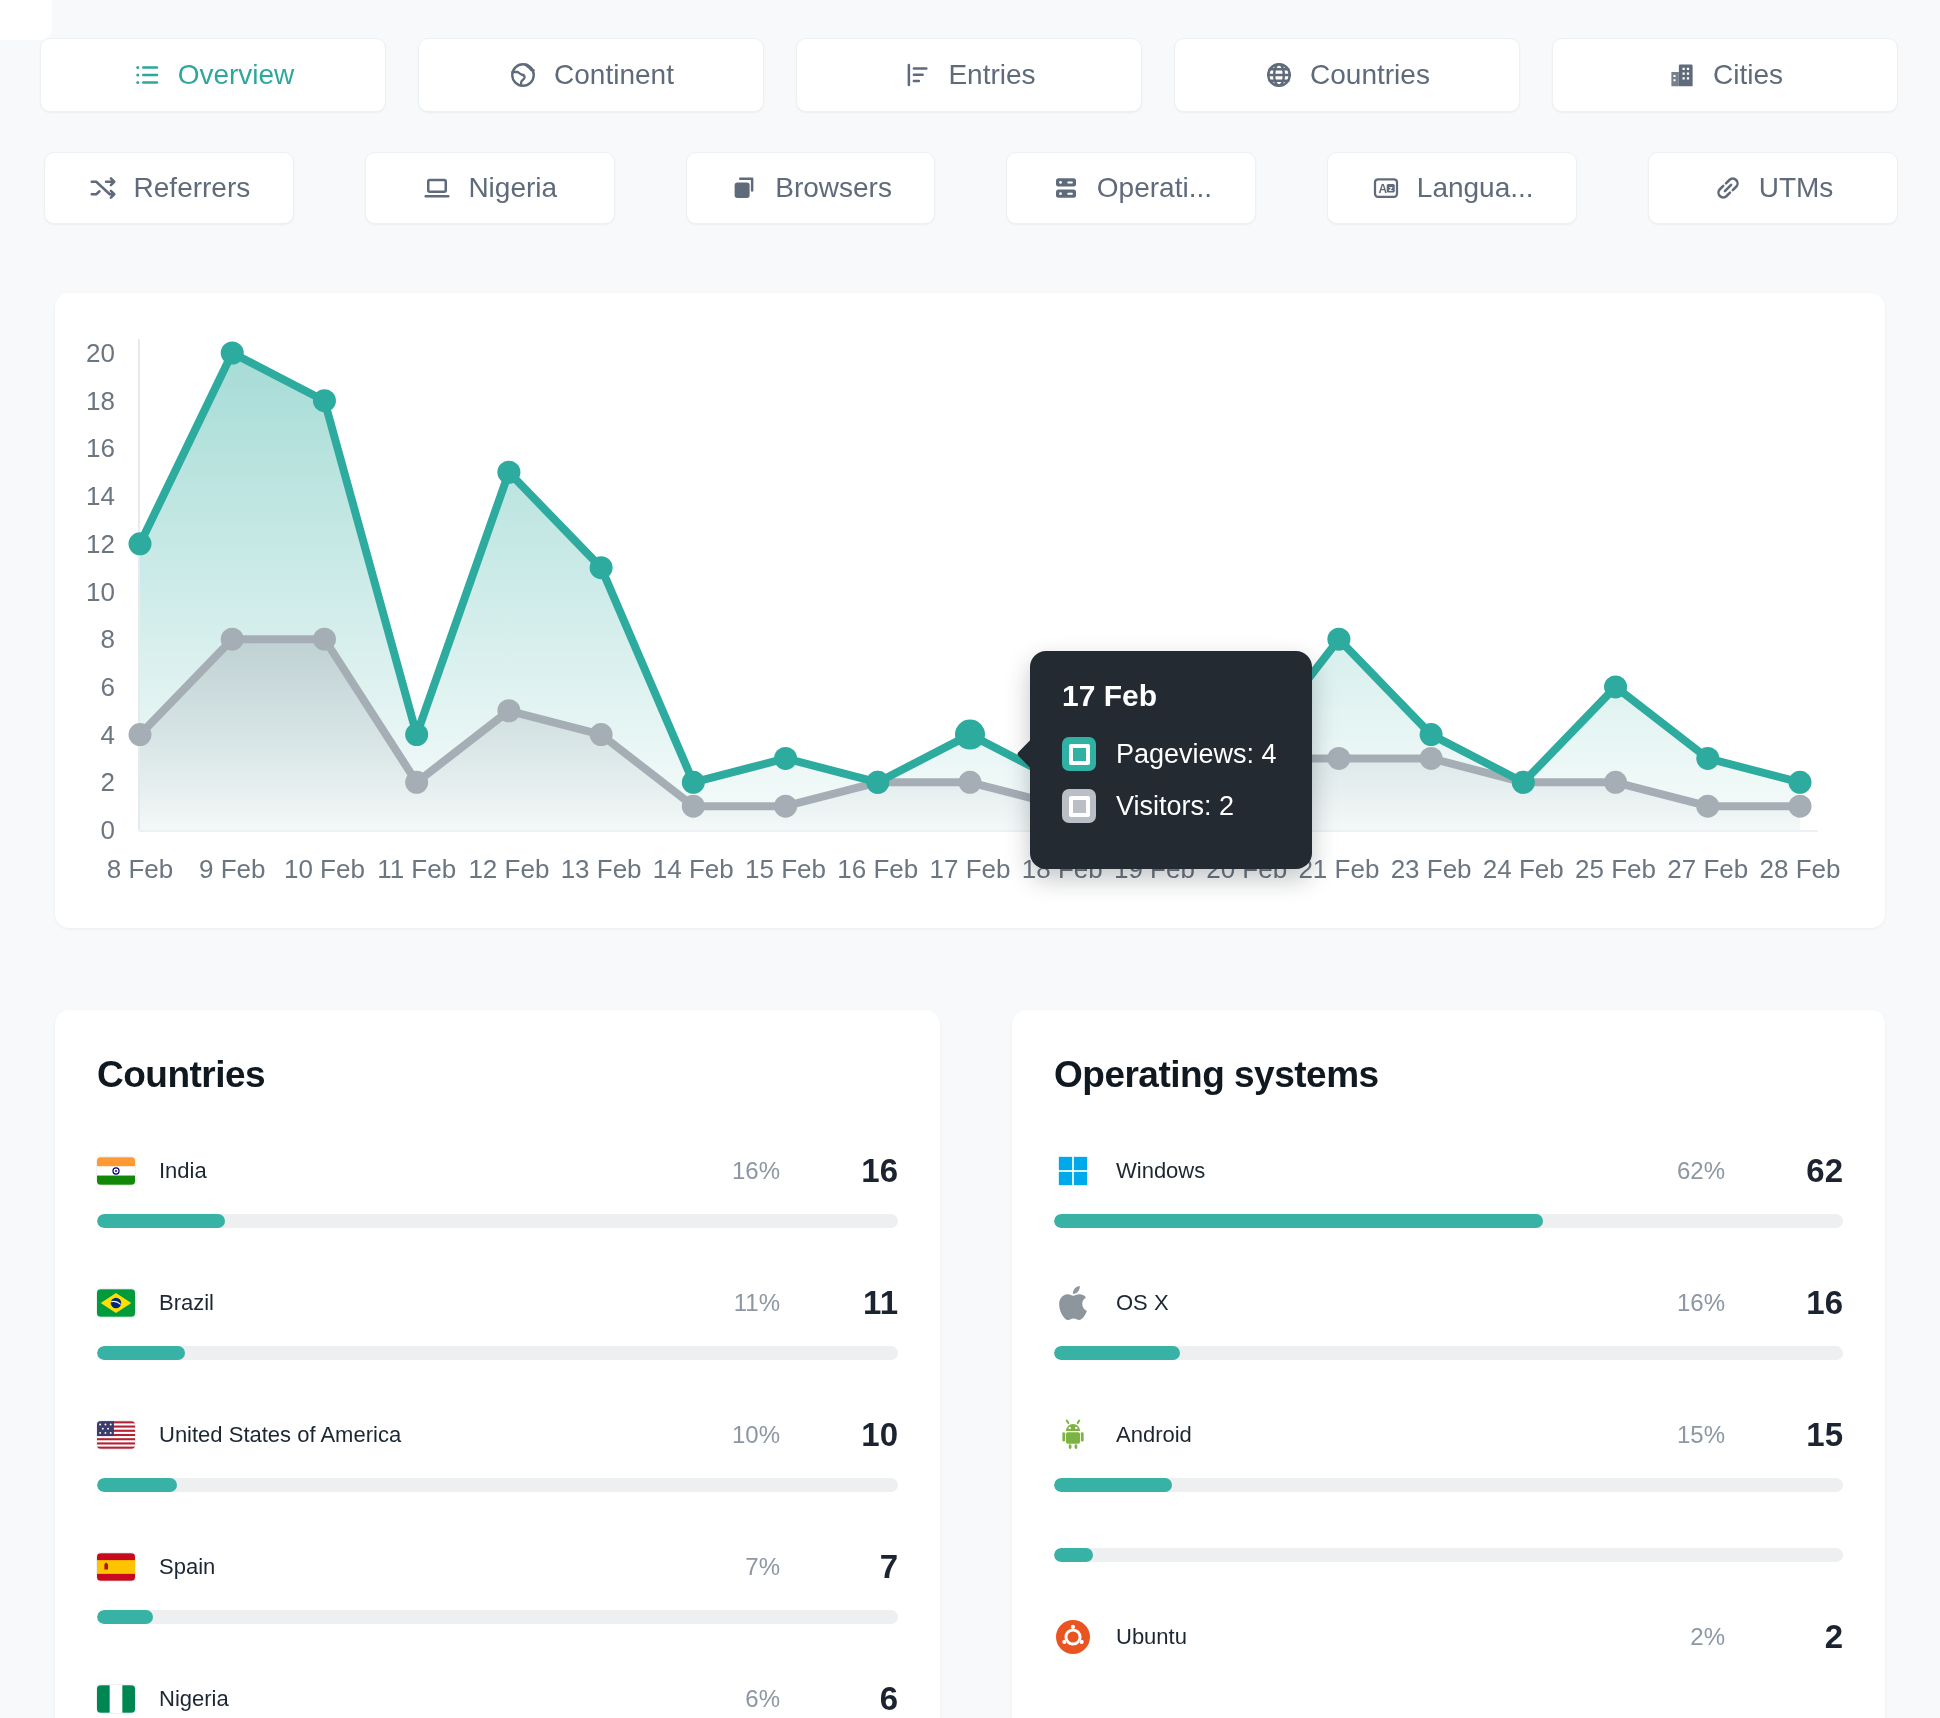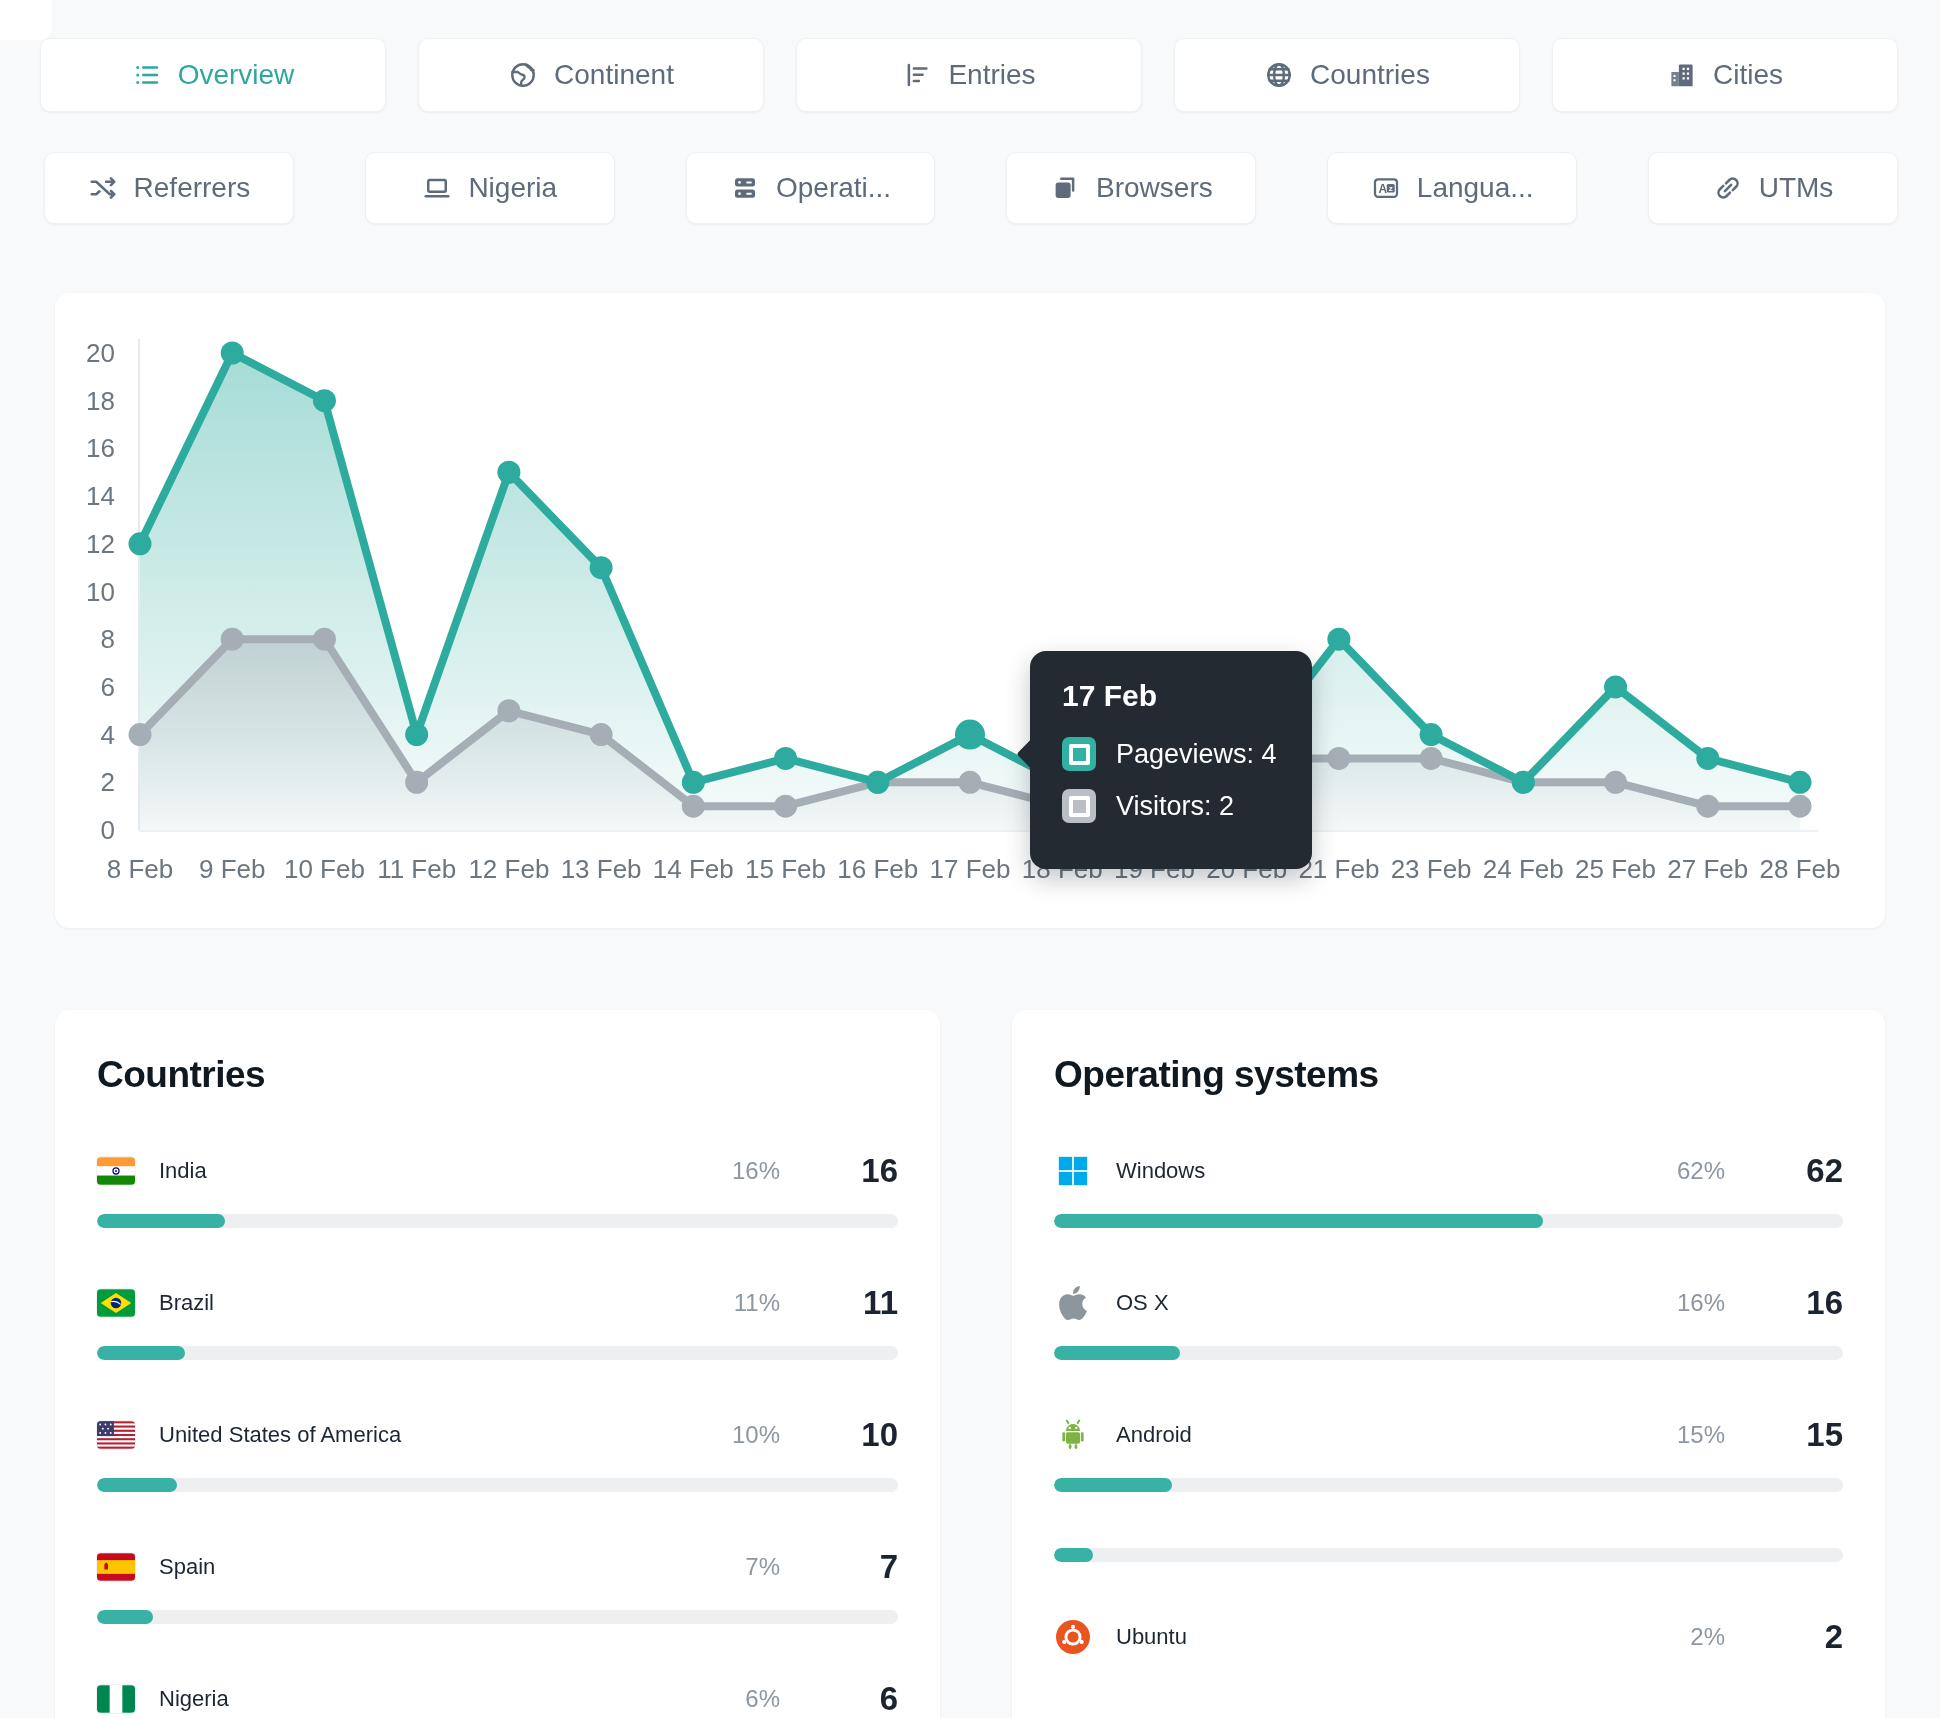--- a/index.html
+++ b/index.html
@@ -128,36 +128,36 @@
     <span>Referrers</span>
   </div>
   <div class="tab">
     <svg class="ticon" viewBox="0 0 24 24" fill="none" stroke="currentColor" stroke-width="2" stroke-linecap="round">
       <rect x="5" y="5.5" width="14" height="9.5" rx="1.2"></rect>
         <path d="M3 18.5h18"></path>
       </svg>
     <span>Nigeria</span>
   </div>
   <div class="tab">
+    <svg class="ticon" viewBox="0 0 24 24" fill="none" stroke="currentColor" stroke-width="2" stroke-linecap="round" stroke-linejoin="round">
+      <path d="M9 4.5h9.5V14"></path>
+        <rect x="4.5" y="7.5" width="12" height="12.5" rx="2.2" fill="currentColor" stroke="none"></rect>
+      </svg>
+    <span>Browsers</span>
+  </div>
+  <div class="tab">
     <svg class="ticon" viewBox="0 0 24 24" fill="currentColor">
       <rect x="4" y="4.2" width="16" height="6.6" rx="2"></rect>
         <rect x="4" y="13.2" width="16" height="6.6" rx="2"></rect>
       <circle cx="7.6" cy="7.5" r="1.1" fill="#ffffff"></circle>
         <circle cx="7.6" cy="16.5" r="1.1" fill="#ffffff"></circle>
       <rect x="13" y="6.7" width="4.5" height="1.6" rx=".8" fill="#ffffff"></rect>
         <rect x="13" y="15.7" width="4.5" height="1.6" rx=".8" fill="#ffffff"></rect>
       </svg>
     <span>Operati...</span>
-  </div>
-  <div class="tab">
-    <svg class="ticon" viewBox="0 0 24 24" fill="none" stroke="currentColor" stroke-width="2" stroke-linecap="round" stroke-linejoin="round">
-      <path d="M9 4.5h9.5V14"></path>
-        <rect x="4.5" y="7.5" width="12" height="12.5" rx="2.2" fill="currentColor" stroke="none"></rect>
-      </svg>
-    <span>Browsers</span>
   </div>
   <div class="tab">
     <svg class="ticon" viewBox="0 0 24 24" fill="none" stroke="currentColor" stroke-width="1.8">
       <rect x="3.2" y="5" width="17.6" height="14" rx="2.4"></rect>
       <text x="6" y="15.8" font-size="9.5" font-weight="bold" fill="currentColor" stroke="none" font-family="Liberation Sans,sans-serif">A</text>
       <rect x="12.6" y="8.7" width="6.4" height="6.8" rx="1.2" fill="currentColor" stroke="none"></rect>
       <text x="14.2" y="14" font-size="6.5" font-weight="bold" fill="#ffffff" stroke="none" font-family="Liberation Sans,sans-serif">z</text>
       </svg>
     <span>Langua...</span>
   </div>

